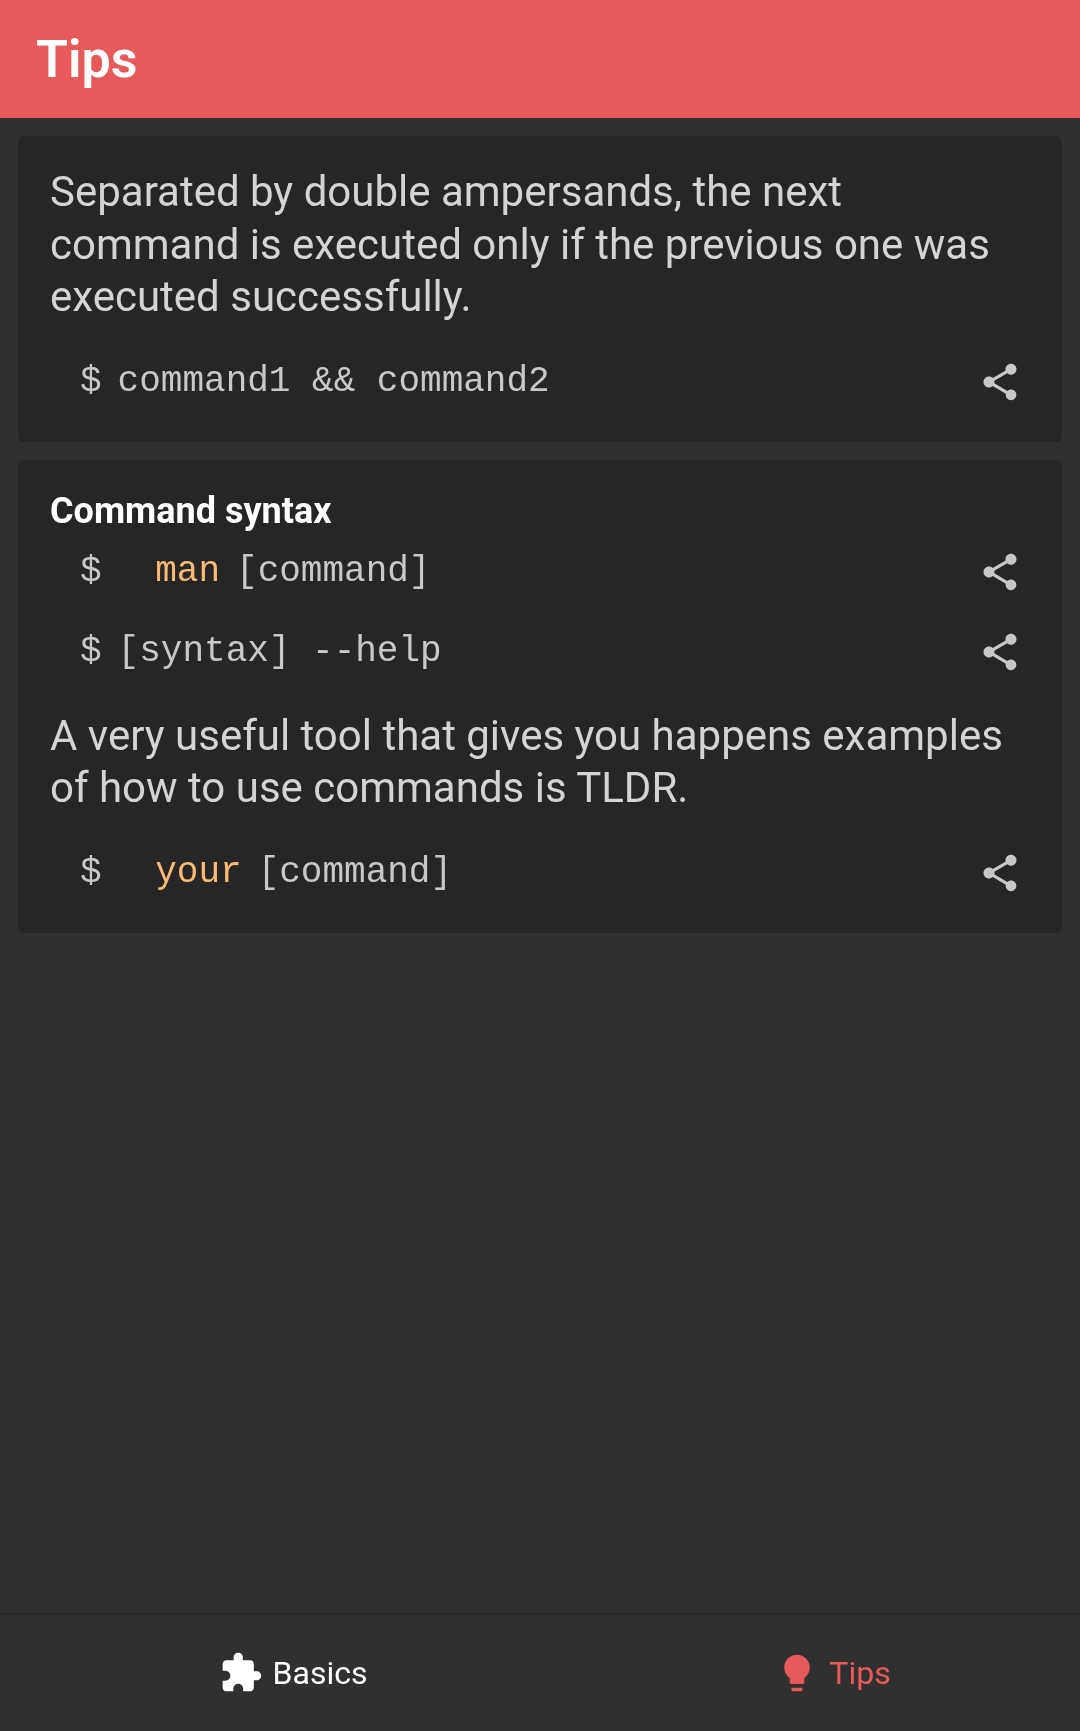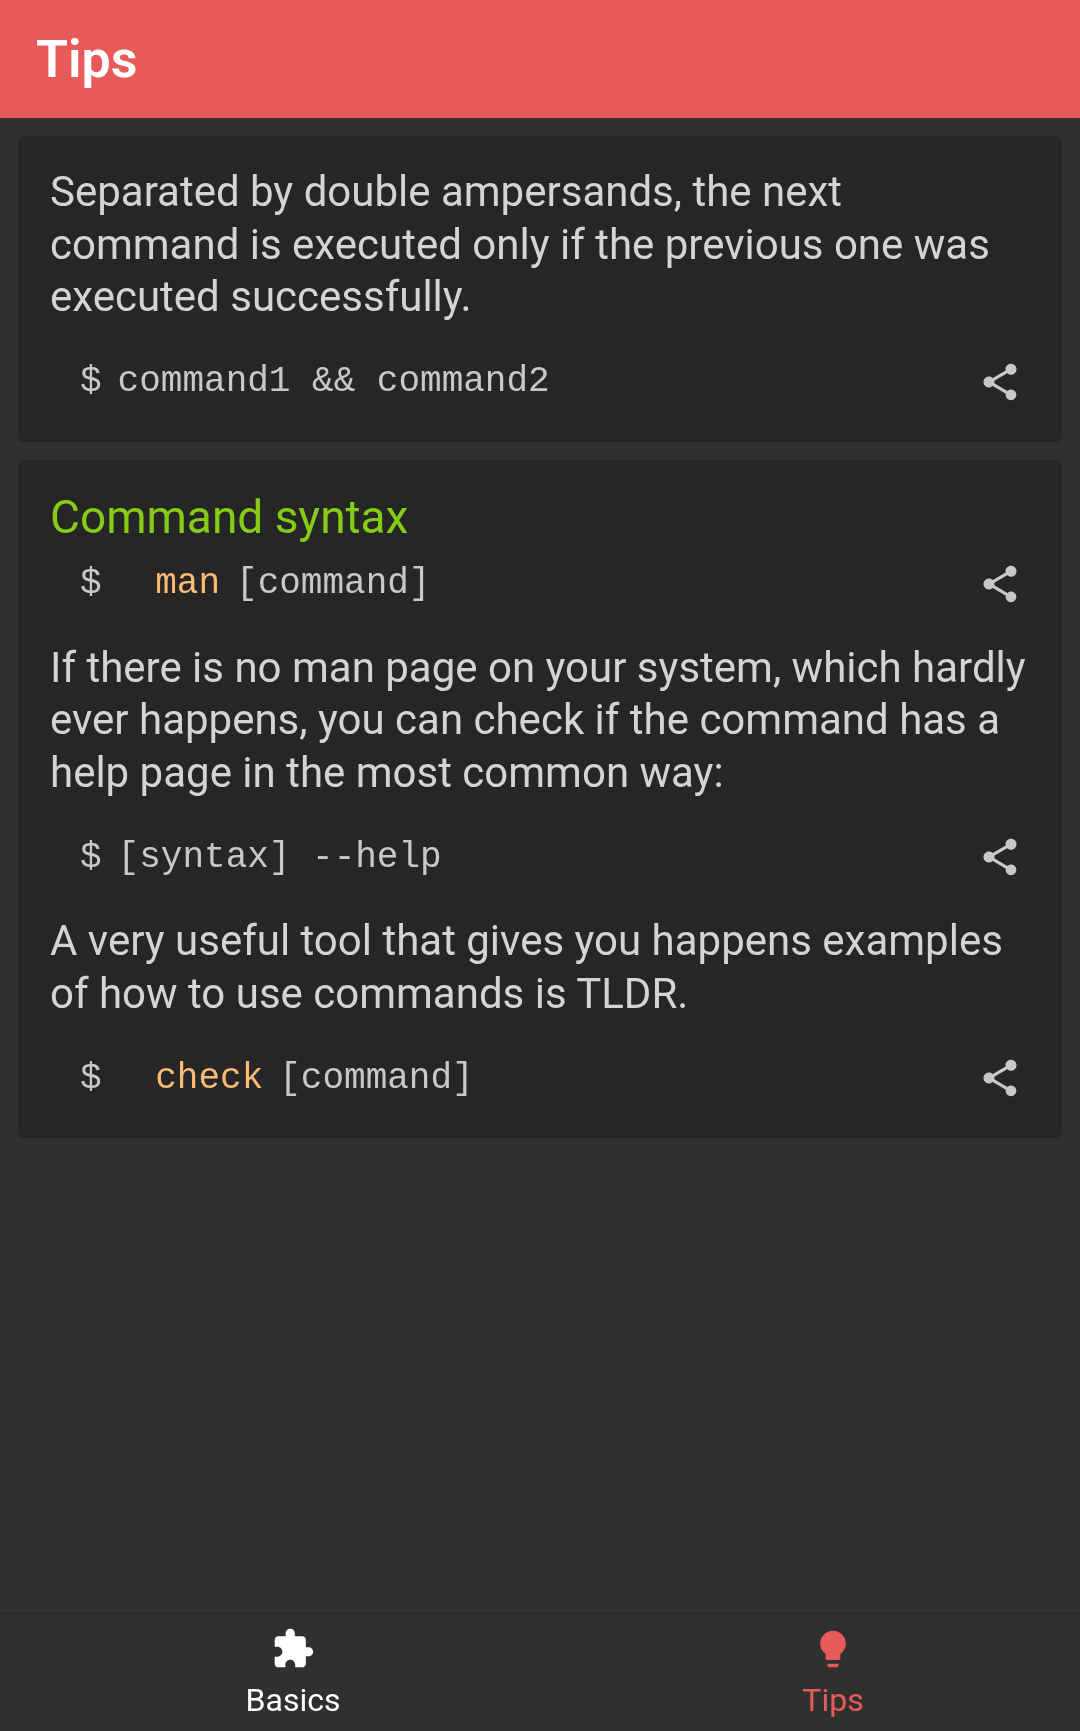--- a/index.html
+++ b/index.html
@@ -33,23 +33,23 @@
       height: calc(100% - 118px - 118px);
       overflow: hidden;
     }
     .card {
       background-color: #262626;
       border-radius: 6px;
       padding: 30px 32px 38px 32px;
       margin-bottom: 18px;
     }
     .card-title {
-      color: #84cc16;
-      font-size: 46px;
-      font-weight: 400;
+      color: #ffffff;
+      font-size: 36px;
+      font-weight: 700;
       margin-bottom: 18px;
     }
     .card-text {
       color: #d4d4d4;
       font-size: 42px;
       line-height: 1.25;
       margin-bottom: 36px;
     }
     .card-text:last-child {
       margin-bottom: 0;
@@ -92,21 +92,21 @@
       left: 0;
       right: 0;
       height: 118px;
       background-color: #303030;
       display: flex;
       border-top: 1px solid #262626;
     }
     .nav-item {
       flex: 1;
       display: flex;
-      flex-direction: column;
+      flex-direction: row;
       align-items: center;
       justify-content: center;
       gap: 10px;
       cursor: pointer;
       margin-left: 46px;
     }
     .nav-icon {
       width: 44px;
       height: 44px;
     }
@@ -156,39 +156,38 @@
         <span class="prompt">$</span>
         <span>&nbsp;</span>
         <span class="cmd-highlight">man</span>
         <span>[command]</span>
       </div>
       <svg class="share-icon" viewBox="0 0 24 24" fill="currentColor">
         <path d="M18 16.08c-.76 0-1.44.3-1.96.77L8.91 12.7c.05-.23.09-.46.09-.7s-.04-.47-.09-.7l7.05-4.11c.54.5 1.25.81 2.04.81 1.66 0 3-1.34 3-3s-1.34-3-3-3-3 1.34-3 3c0 .24.04.47.09.7L8.04 9.81C7.5 9.31 6.79 9 6 9c-1.66 0-3 1.34-3 3s1.34 3 3 3c.79 0 1.5-.31 2.04-.81l7.12 4.16c-.05.21-.08.43-.08.65 0 1.61 1.31 2.92 2.92 2.92 1.61 0 2.92-1.31 2.92-2.92s-1.31-2.92-2.92-2.92z"></path>
       </svg>
     </div>
 
-    <p class="card-text">If there is no man page on your system, which hardly ever happens, you can check if the command has a help page in the most common way:</p>
 
     <div class="code-row">
       <div class="code-block">
         <span class="prompt">$</span>
         <span>[syntax] --help</span>
       </div>
       <svg class="share-icon" viewBox="0 0 24 24" fill="currentColor">
         <path d="M18 16.08c-.76 0-1.44.3-1.96.77L8.91 12.7c.05-.23.09-.46.09-.7s-.04-.47-.09-.7l7.05-4.11c.54.5 1.25.81 2.04.81 1.66 0 3-1.34 3-3s-1.34-3-3-3-3 1.34-3 3c0 .24.04.47.09.7L8.04 9.81C7.5 9.31 6.79 9 6 9c-1.66 0-3 1.34-3 3s1.34 3 3 3c.79 0 1.5-.31 2.04-.81l7.12 4.16c-.05.21-.08.43-.08.65 0 1.61 1.31 2.92 2.92 2.92 1.61 0 2.92-1.31 2.92-2.92s-1.31-2.92-2.92-2.92z"></path>
       </svg>
     </div>
 
     <p class="card-text">A very useful tool that gives you happens examples of how to use commands is TLDR.</p>
 
     <div class="code-row">
       <div class="code-block">
         <span class="prompt">$</span>
         <span>&nbsp;</span>
-        <span class="cmd-highlight">check</span>
+        <span class="cmd-highlight">your</span>
         <span>[command]</span>
       </div>
       <svg class="share-icon" viewBox="0 0 24 24" fill="currentColor">
         <path d="M18 16.08c-.76 0-1.44.3-1.96.77L8.91 12.7c.05-.23.09-.46.09-.7s-.04-.47-.09-.7l7.05-4.11c.54.5 1.25.81 2.04.81 1.66 0 3-1.34 3-3s-1.34-3-3-3-3 1.34-3 3c0 .24.04.47.09.7L8.04 9.81C7.5 9.31 6.79 9 6 9c-1.66 0-3 1.34-3 3s1.34 3 3 3c.79 0 1.5-.31 2.04-.81l7.12 4.16c-.05.21-.08.43-.08.65 0 1.61 1.31 2.92 2.92 2.92 1.61 0 2.92-1.31 2.92-2.92s-1.31-2.92-2.92-2.92z"></path>
       </svg>
     </div>
   </div>
 
 </div>
 

